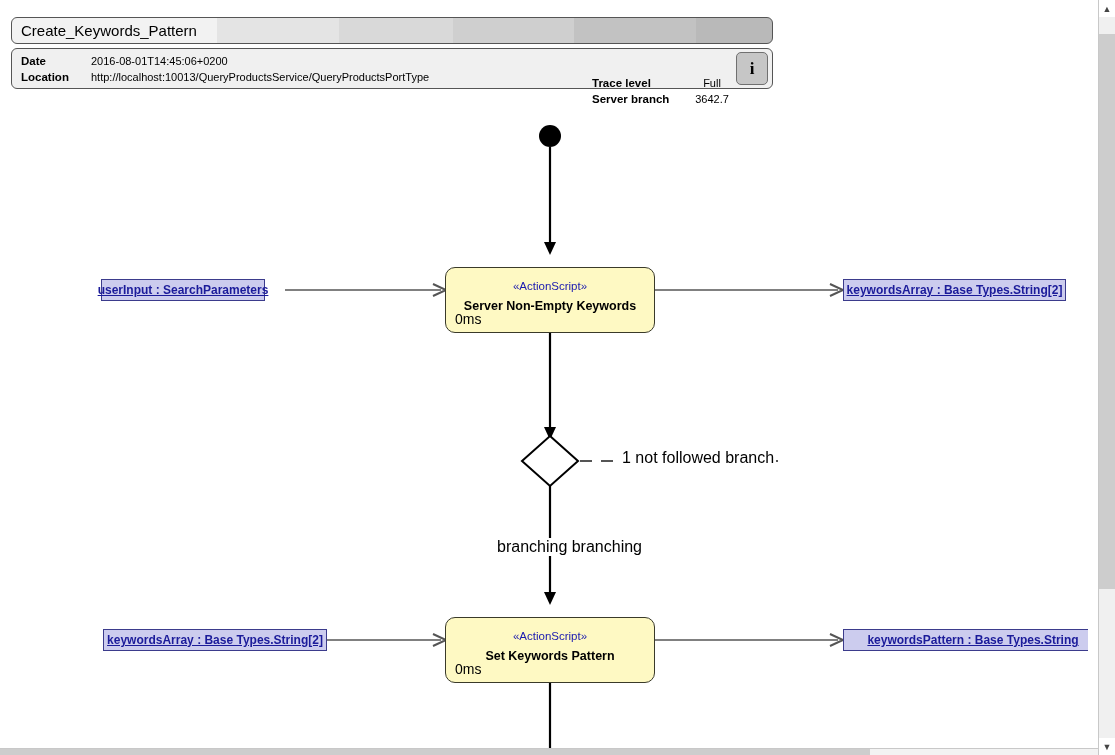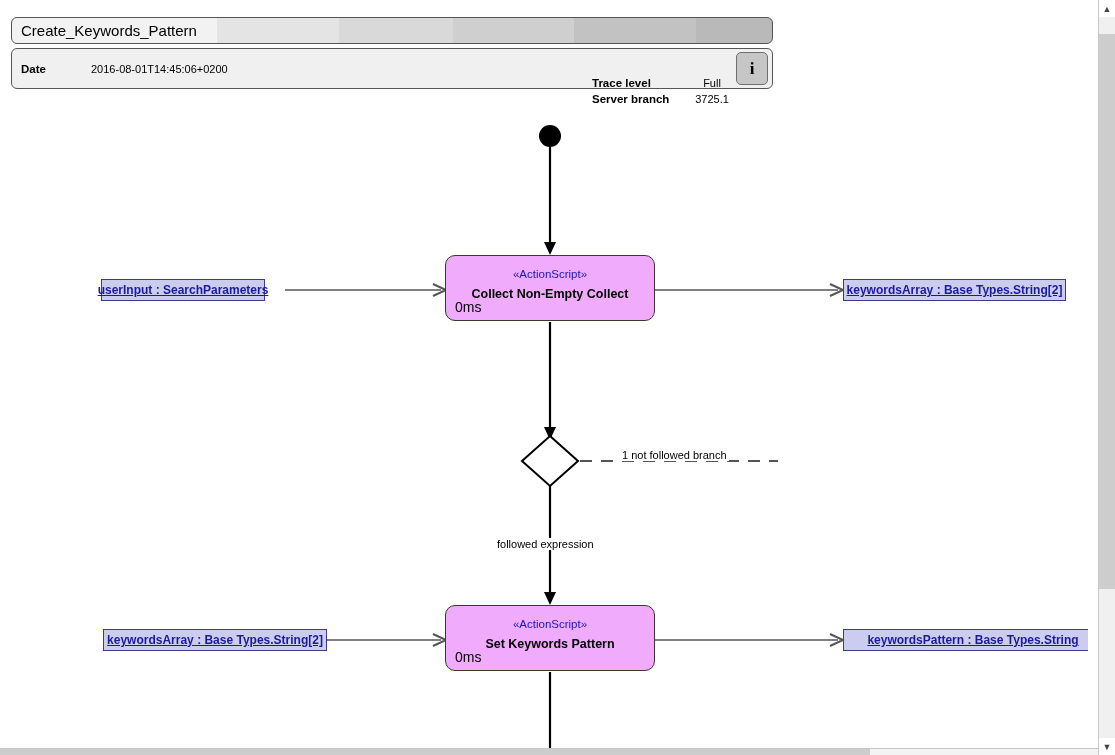--- a/index.html
+++ b/index.html
@@ -105,23 +105,24 @@
     font-size: 17px;
     font-weight: bold;
     font-family: "Liberation Serif", serif;
     color: #000;
     cursor: pointer;
   }
 
   
   .node-action {
     position: absolute;
-    background: #f0abfc;
+    background: #fef9c3;
     border: 1px solid #3a3a2a;
     border-radius: 10px;
+    margin-top: 12px;
   }
   .node-stereo {
     position: absolute;
     left: 0; right: 0; top: 12px;
     text-align: center;
     font-size: 11.5px;
     color: #1818b0;
   }
   .node-title {
     position: absolute;
@@ -158,21 +159,21 @@
 
   .init-node {
     position: absolute;
     width: 22px; height: 22px;
     border-radius: 50%;
     background: #000000;
   }
 
   .edge-label {
     position: absolute;
-    font-size: 11px;
+    font-size: 16px;
     color: #000;
     white-space: nowrap;
     background: #ffffff;
     padding: 0 2px;
   }
 
   
   #vscroll {
     position: absolute;
     right: 0; top: 0;
@@ -228,31 +229,35 @@
       <div id="title-bar">
         <div id="title-text">Create_Keywords_Pattern</div>
       </div>
 
       <div id="info-bar">
 
         <div class="meta-group" id="meta-left">
           <div class="meta-row">
             <span class="meta-key">Date</span>
             <span class="meta-val">2016-08-01T14:45:06+0200</span>
+          </div>
+          <div class="meta-row">
+            <span class="meta-key">Location</span>
+            <span class="meta-val">http://localhost:10013/QueryProductsService/QueryProductsPortType</span>
           </div>
         </div>
 
         <div class="meta-group" id="meta-right">
           <div class="meta-row">
             <span class="meta-key">Trace level</span>
             <span class="meta-val">Full</span>
           </div>
           <div class="meta-row">
             <span class="meta-key">Server branch</span>
-            <span class="meta-val">3725.1</span>
+            <span class="meta-val">3642.7</span>
           </div>
         </div>
 
         <div id="info-button">i</div>
       </div>
     </div>
 
     <svg width="1088" height="748" style="position:absolute;left:0;top:0;">
 
       <line x1="550" y1="143" x2="550" y2="245" stroke="#000000" stroke-width="2.2"></line>
@@ -280,21 +285,21 @@
       <polyline points="433,630 446,636 433,642" fill="none" stroke="#555555" stroke-width="2"></polyline>
 
       <line x1="655" y1="636" x2="838" y2="636" stroke="#808080" stroke-width="2"></line>
       <polyline points="830,630 843,636 830,642" fill="none" stroke="#555555" stroke-width="2"></polyline>
     </svg>
 
     <div class="init-node" style="left:539px; top:121px;"></div>
 
     <div class="node-action" style="left:445px; top:251px; width:210px; height:66px;">
       <div class="node-stereo">«ActionScript»</div>
-      <div class="node-title">Collect Non-Empty Collect</div>
+      <div class="node-title">Server Non-Empty Keywords</div>
       <div class="node-duration">0ms</div>
     </div>
 
     <div class="node-action" style="left:445px; top:601px; width:210px; height:66px;">
       <div class="node-stereo">«ActionScript»</div>
       <div class="node-title">Set Keywords Pattern</div>
       <div class="node-duration">0ms</div>
     </div>
 
     <div class="pin" style="left:101px; top:275px; width:164px;">
@@ -308,21 +313,21 @@
     <div class="pin" style="left:103px; top:625px; width:224px;">
       <span>keywordsArray : Base Types.String[2]</span>
     </div>
 
     <div class="pin" style="left:843px; top:625px; width:260px;">
       <span>keywordsPattern : Base Types.String</span>
     </div>
 
     <div class="edge-label" style="left:620px; top:445px;">1 not followed branch</div>
 
-    <div class="edge-label" style="left:495px; top:534px;">followed expression</div>
+    <div class="edge-label" style="left:495px; top:534px;">branching branching</div>
 
   </div>
 
   <div id="vscroll">
     <div class="sb-btn" id="vscroll-up">▲</div>
     <div id="vscroll-track">
       <div id="vscroll-thumb"></div>
     </div>
     <div class="sb-btn" id="vscroll-down">▼</div>
   </div>

